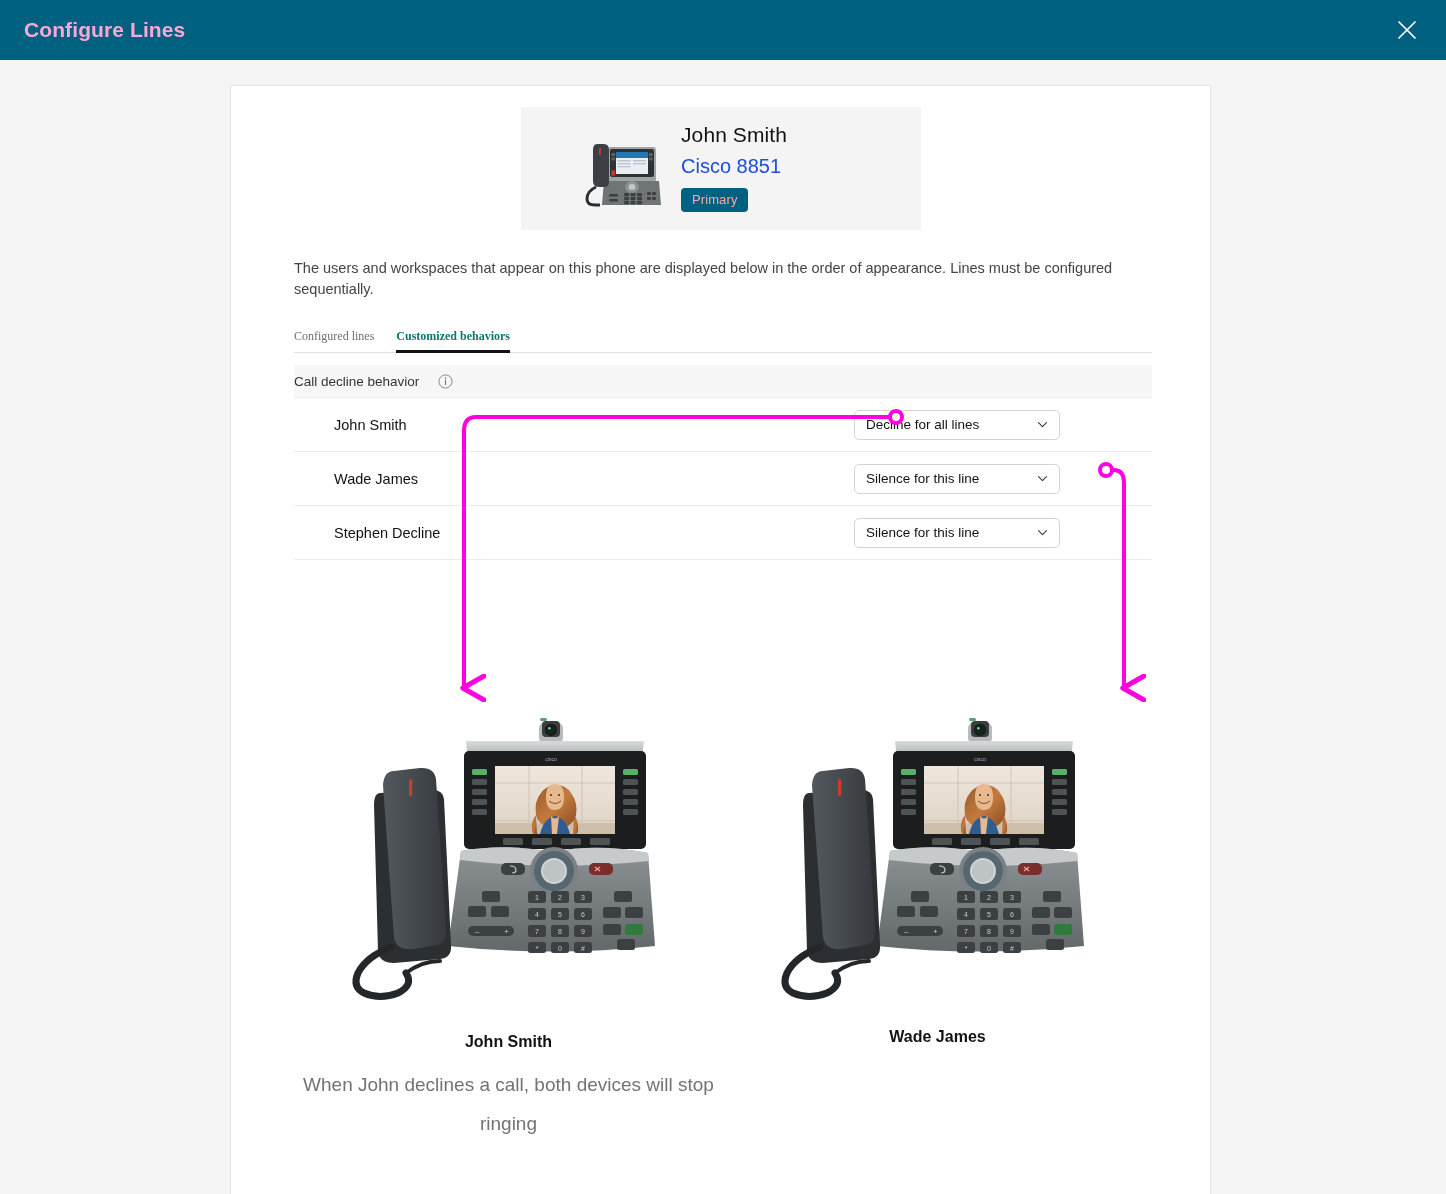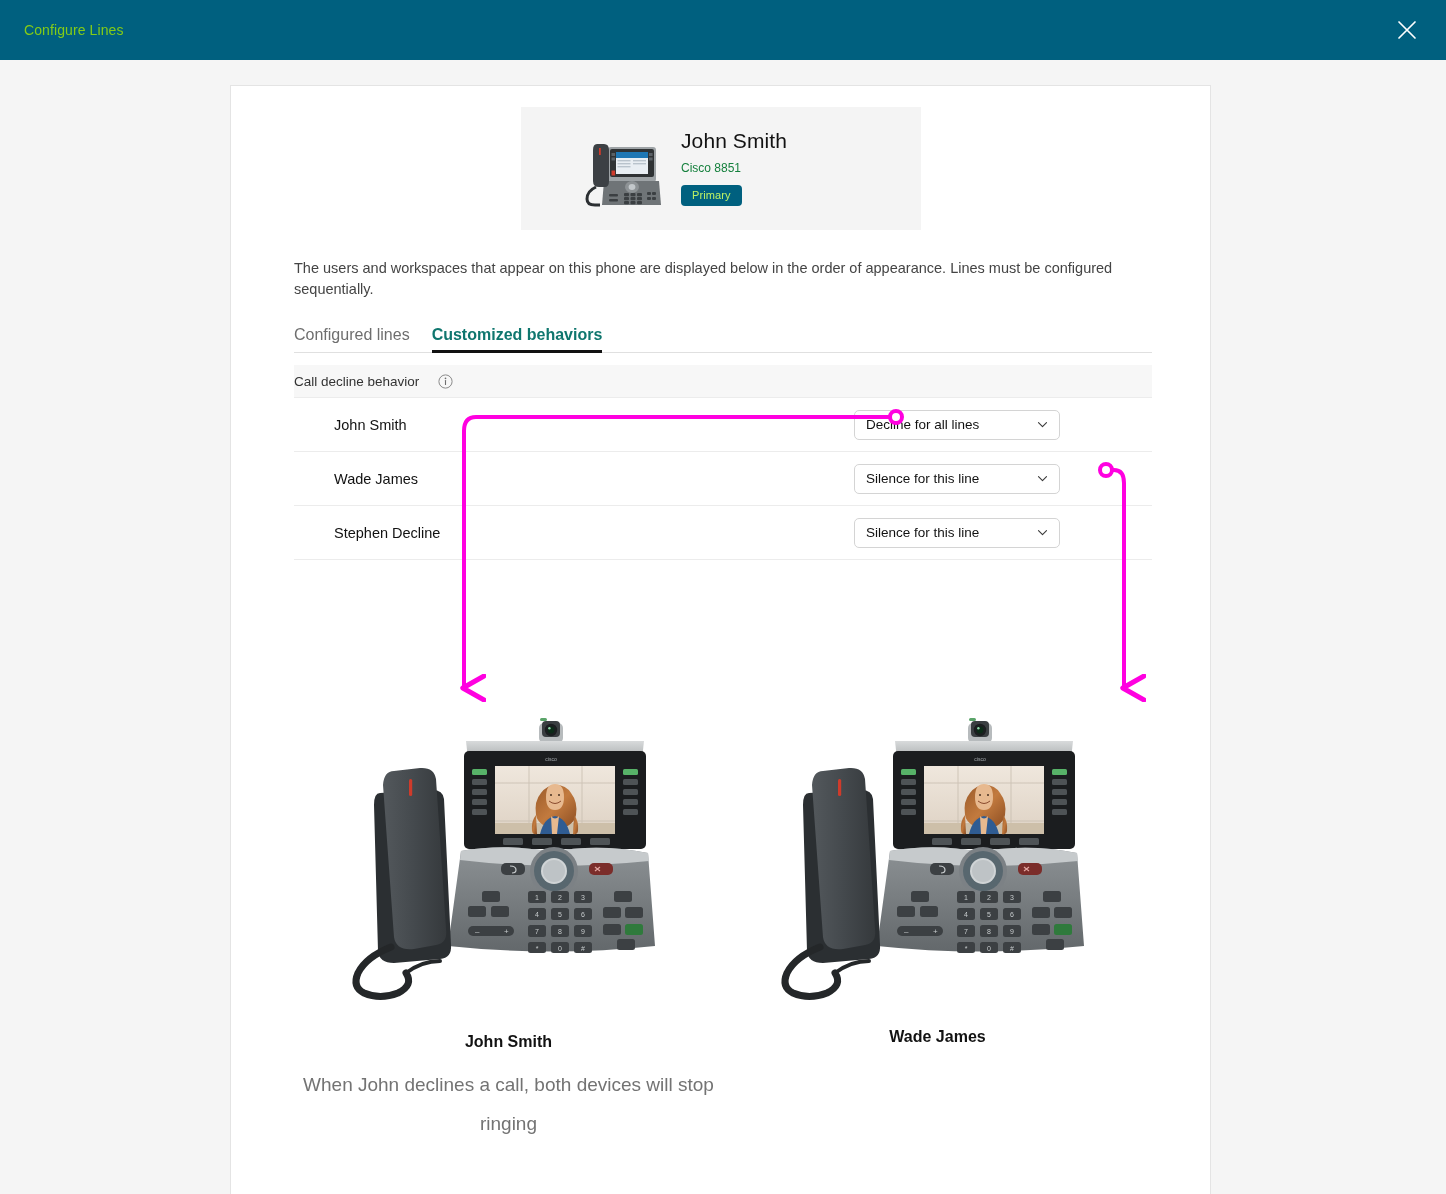--- a/index.html
+++ b/index.html
@@ -17,23 +17,23 @@
     position: absolute;
     left: 0; top: 0;
     width: 1446px; height: 60px;
     background: #00607f;
     display: flex;
     align-items: center;
     justify-content: space-between;
     padding: 0 22px 0 24px;
   }
   #app-title {
-    color: #84cc16;
-    font-size: 14px;
-    font-weight: 400;
+    color: #f9a8d4;
+    font-size: 21px;
+    font-weight: 700;
     letter-spacing: .1px;
   }
   #close-btn {
     width: 34px; height: 34px;
     display: flex; align-items: center; justify-content: center;
     cursor: pointer;
     background: none; border: none;
   }
   #close-btn svg { display: block; }
 
@@ -72,29 +72,29 @@
     margin-right: 20px;
   }
   #device-info { padding-bottom: 2px; }
   #device-name {
     font-size: 21px;
     color: #121212;
     margin-bottom: 8px;
     letter-spacing: .1px;
   }
   #device-model {
-    font-size: 12px;
-    color: #15803d;
+    font-size: 20px;
+    color: #1d4ed8;
     margin-bottom: 10px;
   }
   #primary-badge {
     display: inline-block;
     background: #00607f;
-    color: #bef264;
-    font-size: 11px;
+    color: #fca5a5;
+    font-size: 13px;
     padding: 4px 11px 5px;
     border-radius: 4px;
     letter-spacing: .1px;
   }
 
   
   #description {
     position: absolute;
     left: 63px; top: 172px;
     width: 860px;
@@ -108,27 +108,27 @@
     position: absolute;
     left: 63px; top: 235px;
     width: 858px;
     height: 32px;
     display: flex;
     align-items: flex-end;
     gap: 22px;
     border-bottom: 1px solid #e0e0e0;
   }
   .tab {
-    font-size: 16px;
+    font-size: 12px;
     color: #6e6e6e;
     padding-bottom: 8px;
     cursor: pointer;
     position: relative;
     background: none; border: none;
-    font-family: Liberation Sans, sans-serif;
+    font-family: Liberation Serif, serif;
   }
   .tab.active {
     color: #0f766e;
     font-weight: 700;
   }
   .tab.active::after {
     content: "";
     position: absolute;
     left: 0; right: 0; bottom: -1px;
     height: 3px;

